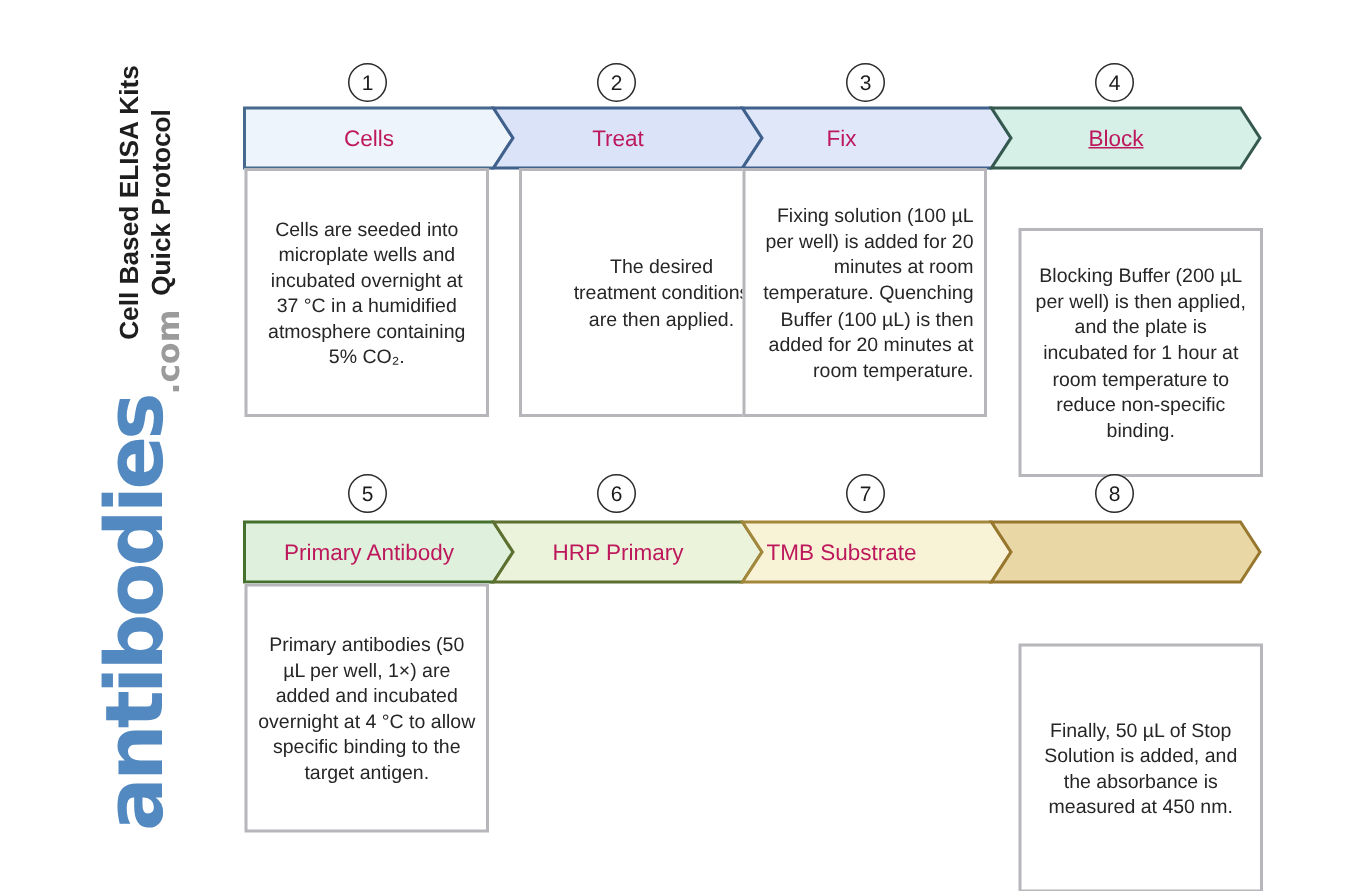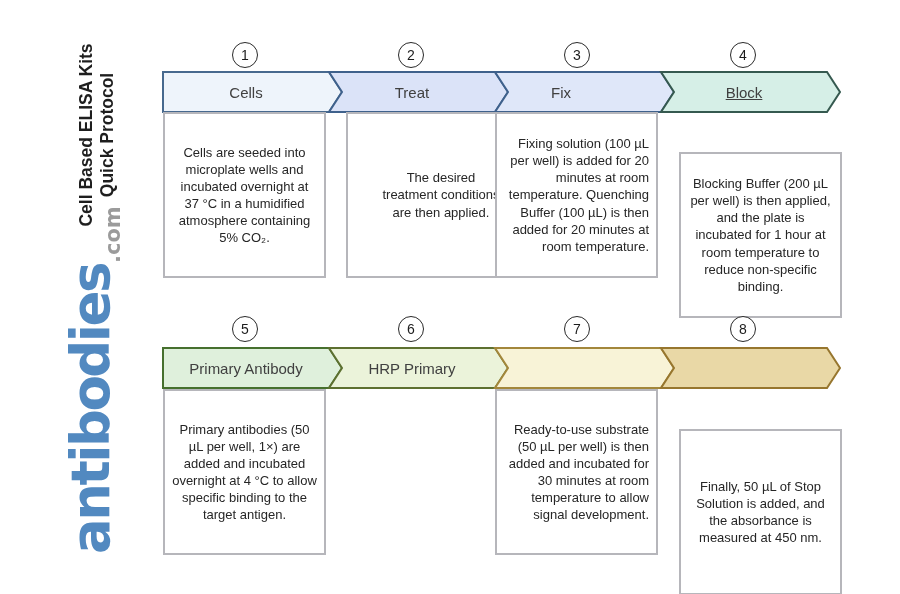--- a/index.html
+++ b/index.html
@@ -36,21 +36,21 @@
   .r1.circle { top:42px; }
   .r2.circle { top:316px; }
   .c0 { left:70px; } .c1 { left:236px; } .c2 { left:402px; } .c3 { left:568px; }
 
   .arrows { position:absolute; left:0; width:692px; height:44px; }
   #arrows-row1 { top:70px; }
   #arrows-row2 { top:346px; }
 
   .arrow-label {
     position:absolute; width:166px; text-align:center;
-    font-size:15px; color:#404040; pointer-events:none;
+    font-size:15px; color:#be185d; pointer-events:none;
   }
   .r1.arrow-label { top:84px; }
   .r2.arrow-label { top:360px; }
   .l0 { left:1px; } .l1 { left:167px; } .l2 { left:316px; } .l3 { left:499px;text-decoration:underline; }
 
   .desc {
     position:absolute; width:163px; height:166px; box-sizing:border-box;
     border:2px solid #b6b6bb; background:#ffffff;
     display:flex; align-items:center; justify-content:center;
     text-align:center; font-size:13px; line-height:1.32; color:#262626;
@@ -129,25 +129,23 @@
 
     <svg id="arrows-row2" class="arrows" viewBox="0 0 692 44">
       <polygon stroke-width="2" points="1,2 167,2 180,22 167,42 1,42" fill="#dff0dc" stroke="#46702e"></polygon>
       <polygon stroke-width="2" points="167,2 333,2 346,22 333,42 167,42 180,22" fill="#ebf3da" stroke="#5d7030"></polygon>
       <polygon stroke-width="2" points="333,2 499,2 512,22 499,42 333,42 346,22" fill="#f8f3d7" stroke="#a3873b"></polygon>
       <polygon stroke-width="2" points="499,2 665,2 678,22 665,42 499,42 512,22" fill="#e9d8a6" stroke="#97762e"></polygon>
     </svg>
 
     <div class="arrow-label r2 l0">Primary Antibody</div>
     <div class="arrow-label r2 l1">HRP Primary</div>
+    <div class="arrow-label r2 l2">TMB Substrate</div>
 
     <div class="desc r2 b0">
         <span>Primary antibodies (50 µL per well, 1×) are added and incubated overnight at 4 °C to allow specific binding to the target antigen.</span>
-      </div>
-    <div class="desc r2 b2">
-        <span>Ready-to-use substrate (50 µL per well) is then added and incubated for 30 minutes at room temperature to allow signal development.</span>
       </div>
     <div class="desc r2 b3">
         <span>Finally, 50 µL of Stop Solution is added, and the absorbance is measured at 450 nm.</span>
       </div>
 
   </div>
 </div>
 
 </body></html>

